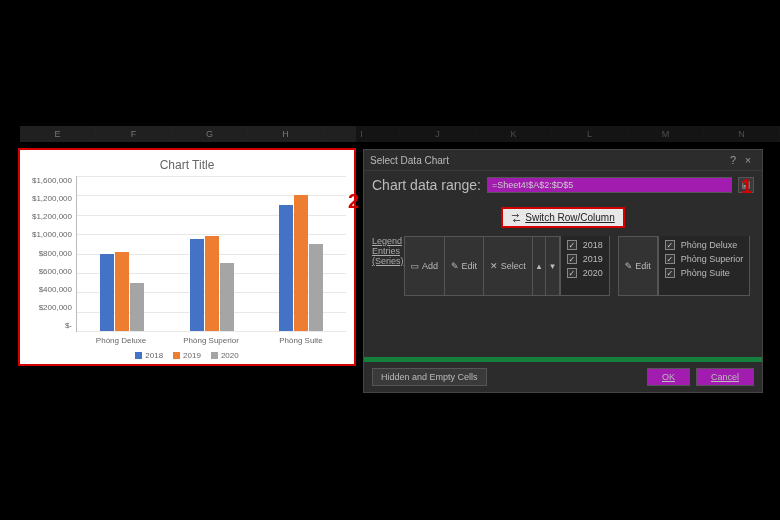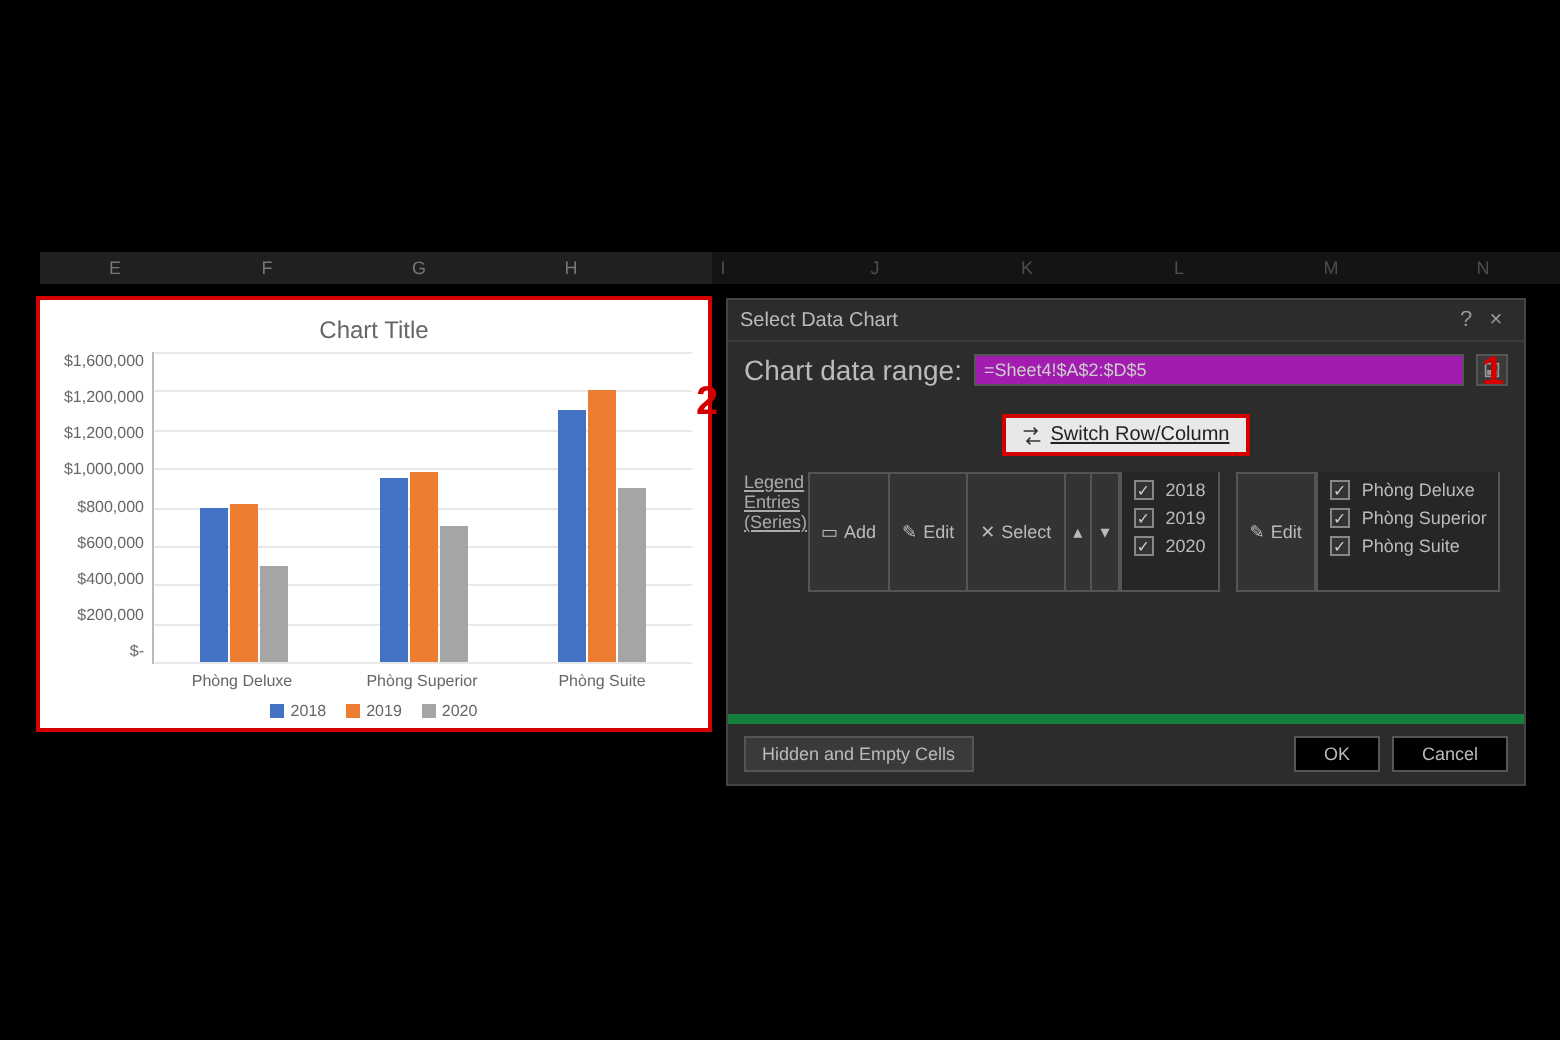--- a/index.html
+++ b/index.html
@@ -52,21 +52,21 @@
   .tb-btn { padding: 3px 6px; font-size: 9px; color: #bbb; border-right: 1px solid #555; display: flex; align-items: center; gap: 3px; cursor: pointer; }
   .tb-btn:last-child { border-right: none; }
   .tb-btn.narrow { padding: 3px 4px; }
   .list-body { border: 1px solid #555; border-top: none; background: #262626; min-height: 60px; padding: 2px; }
   .list-item { display: flex; align-items: center; gap: 6px; padding: 2px 4px; font-size: 9px; color: #bbb; }
   .cb { width: 10px; height: 10px; border: 1px solid #888; background: #333; display: inline-flex; align-items: center; justify-content: center; font-size: 8px; color: #ccc; }
   
   .dlg-footer { position: absolute; bottom: 0; left: 0; right: 0; display: flex; padding: 6px 8px; border-top: 5px solid #15803d; }
   .hidden-btn { padding: 3px 8px; background: #3a3a3a; border: 1px solid #555; font-size: 9px; color: #bbb; cursor: pointer; }
   .dlg-footer-spacer { flex: 1; }
-  .ok-btn, .cancel-btn { padding: 3px 14px; background: #000000; border: 1px solid #555; font-size: 9px; color: #bbb; margin-left: 6px; cursor: pointer; }
+  .ok-btn, .cancel-btn { padding: 3px 14px; background: #a21caf; border: 1px solid #555; font-size: 9px; color: #bbb; margin-left: 6px; cursor: pointer; text-decoration: underline; }
   
   
   .dim-overlay { position: absolute; top: 126px; left: 356px; right: 0; bottom: 110px; background: rgba(0,0,0,0.35); pointer-events: none; }
 </style>
 </head>
 <body>
 
 <div class="col-headers">
   <div class="col-header">E</div>
   <div class="col-header">F</div>

